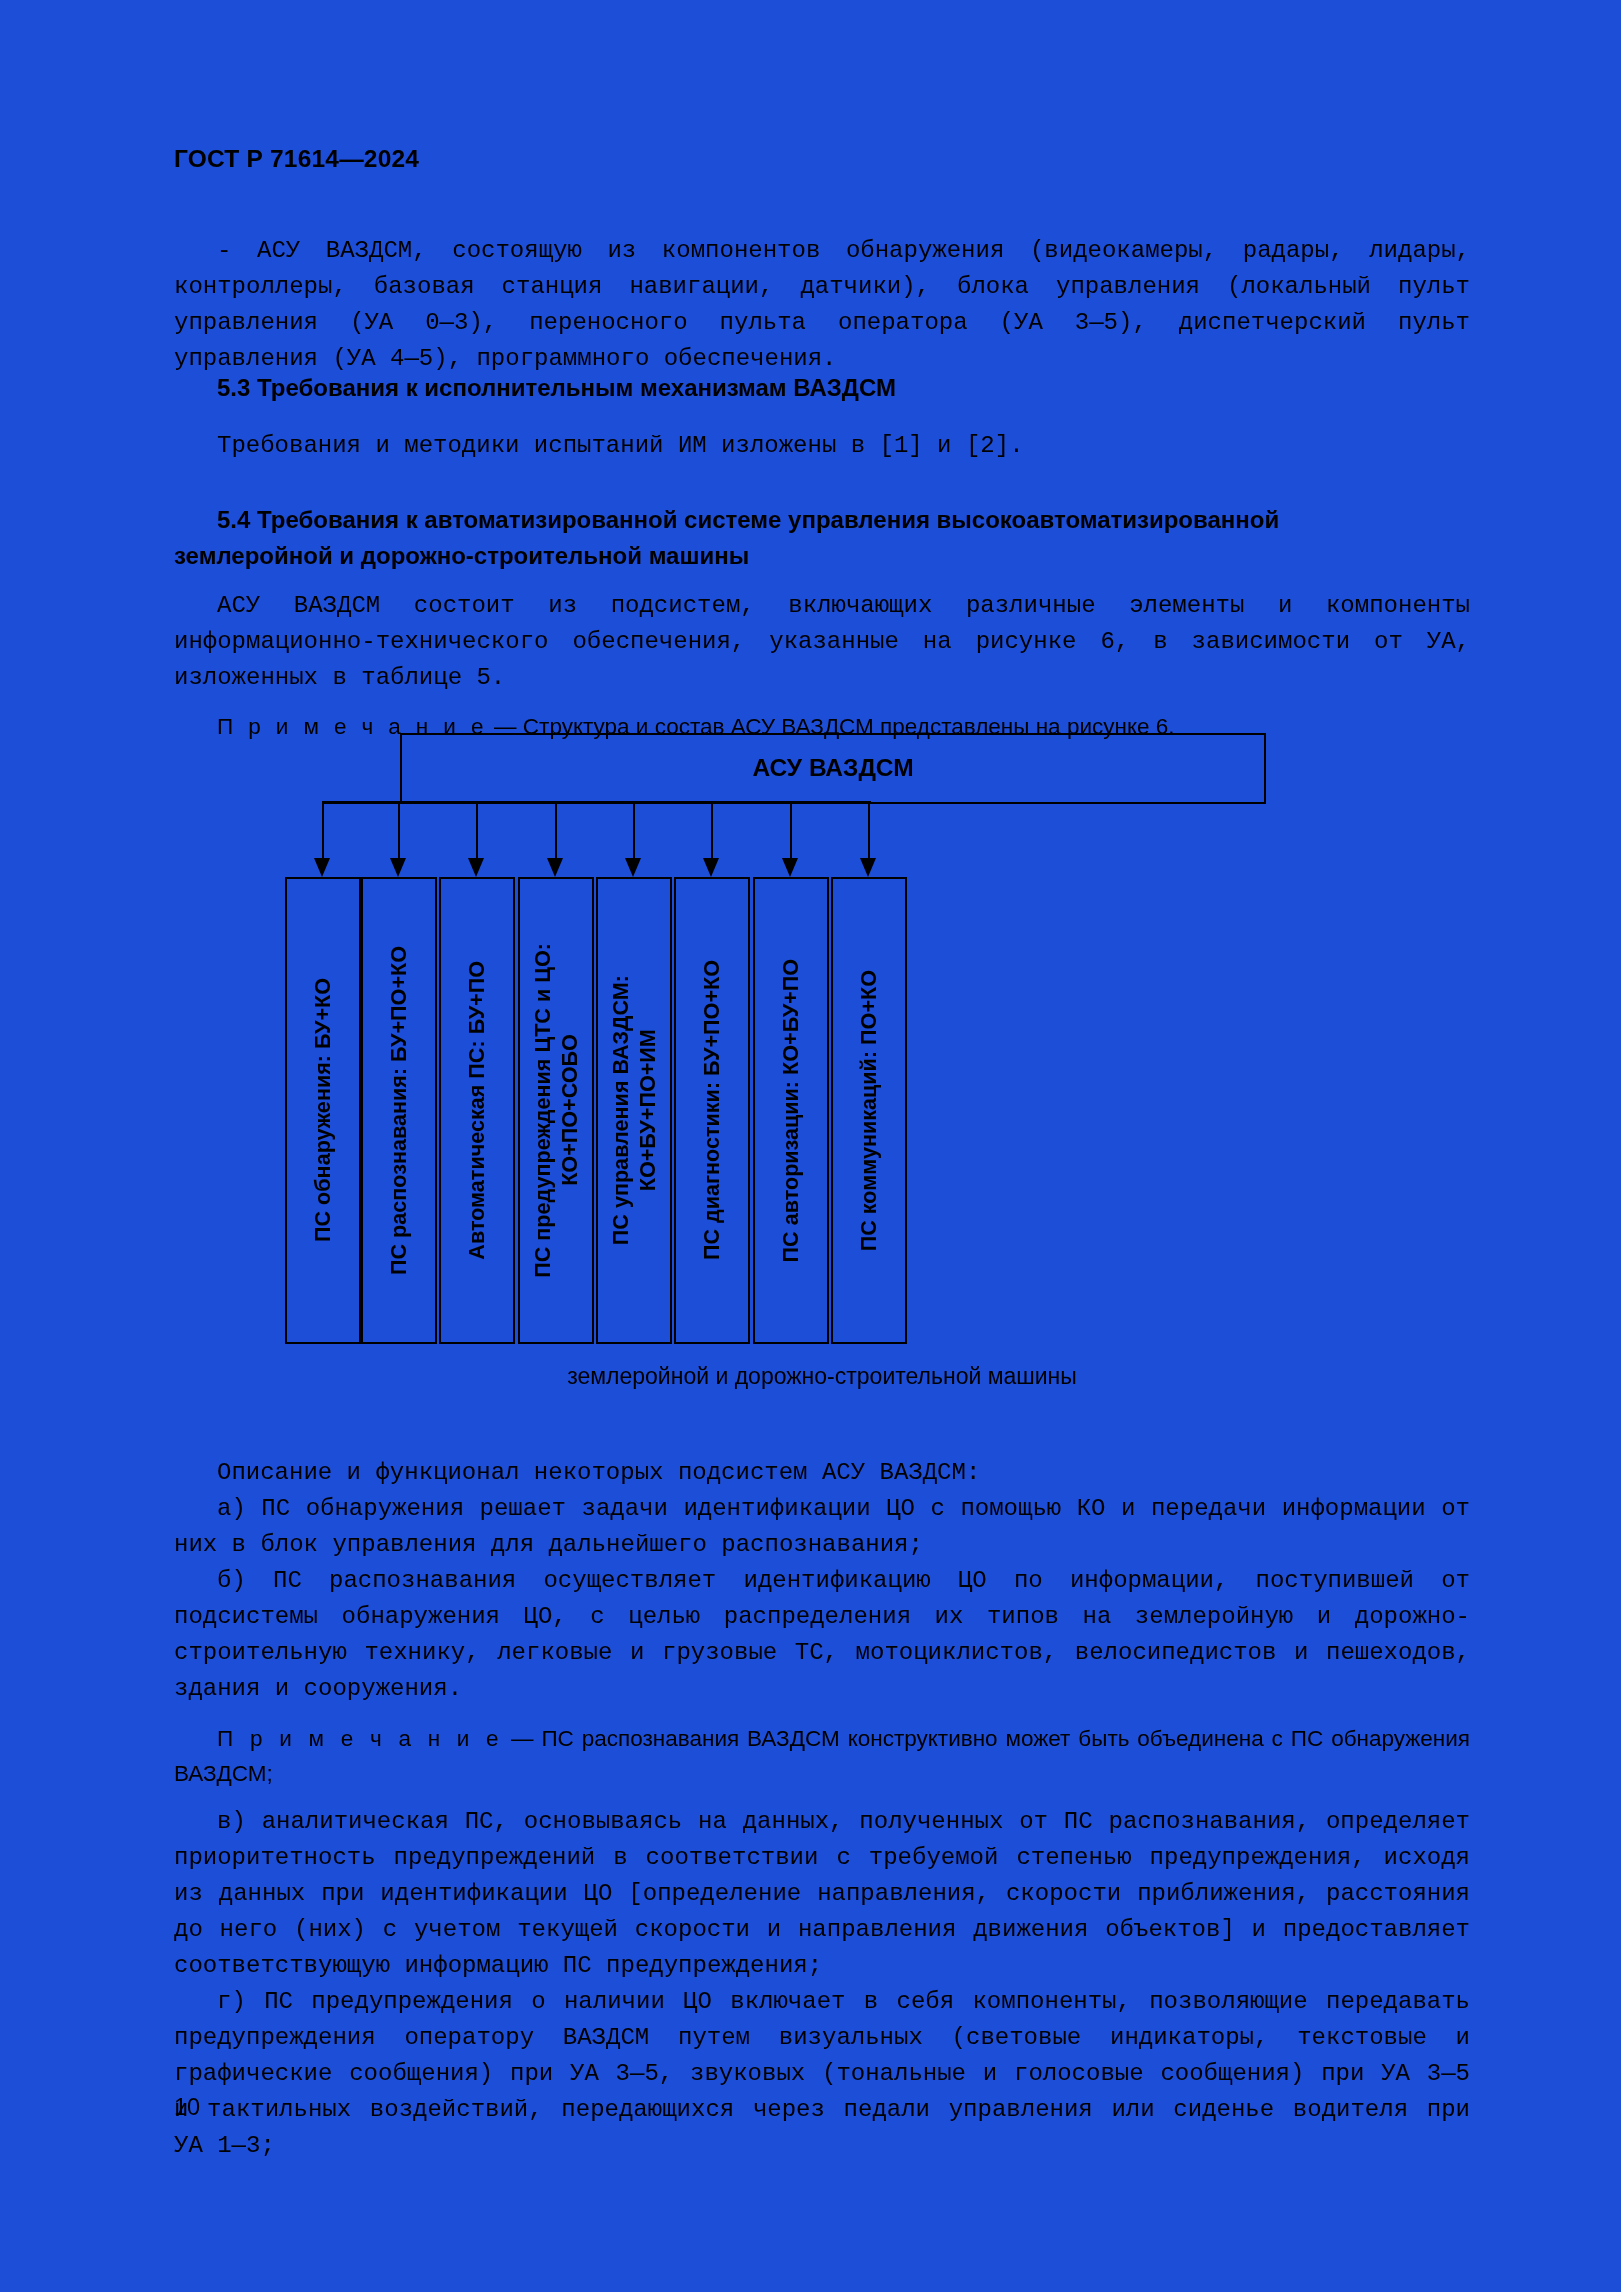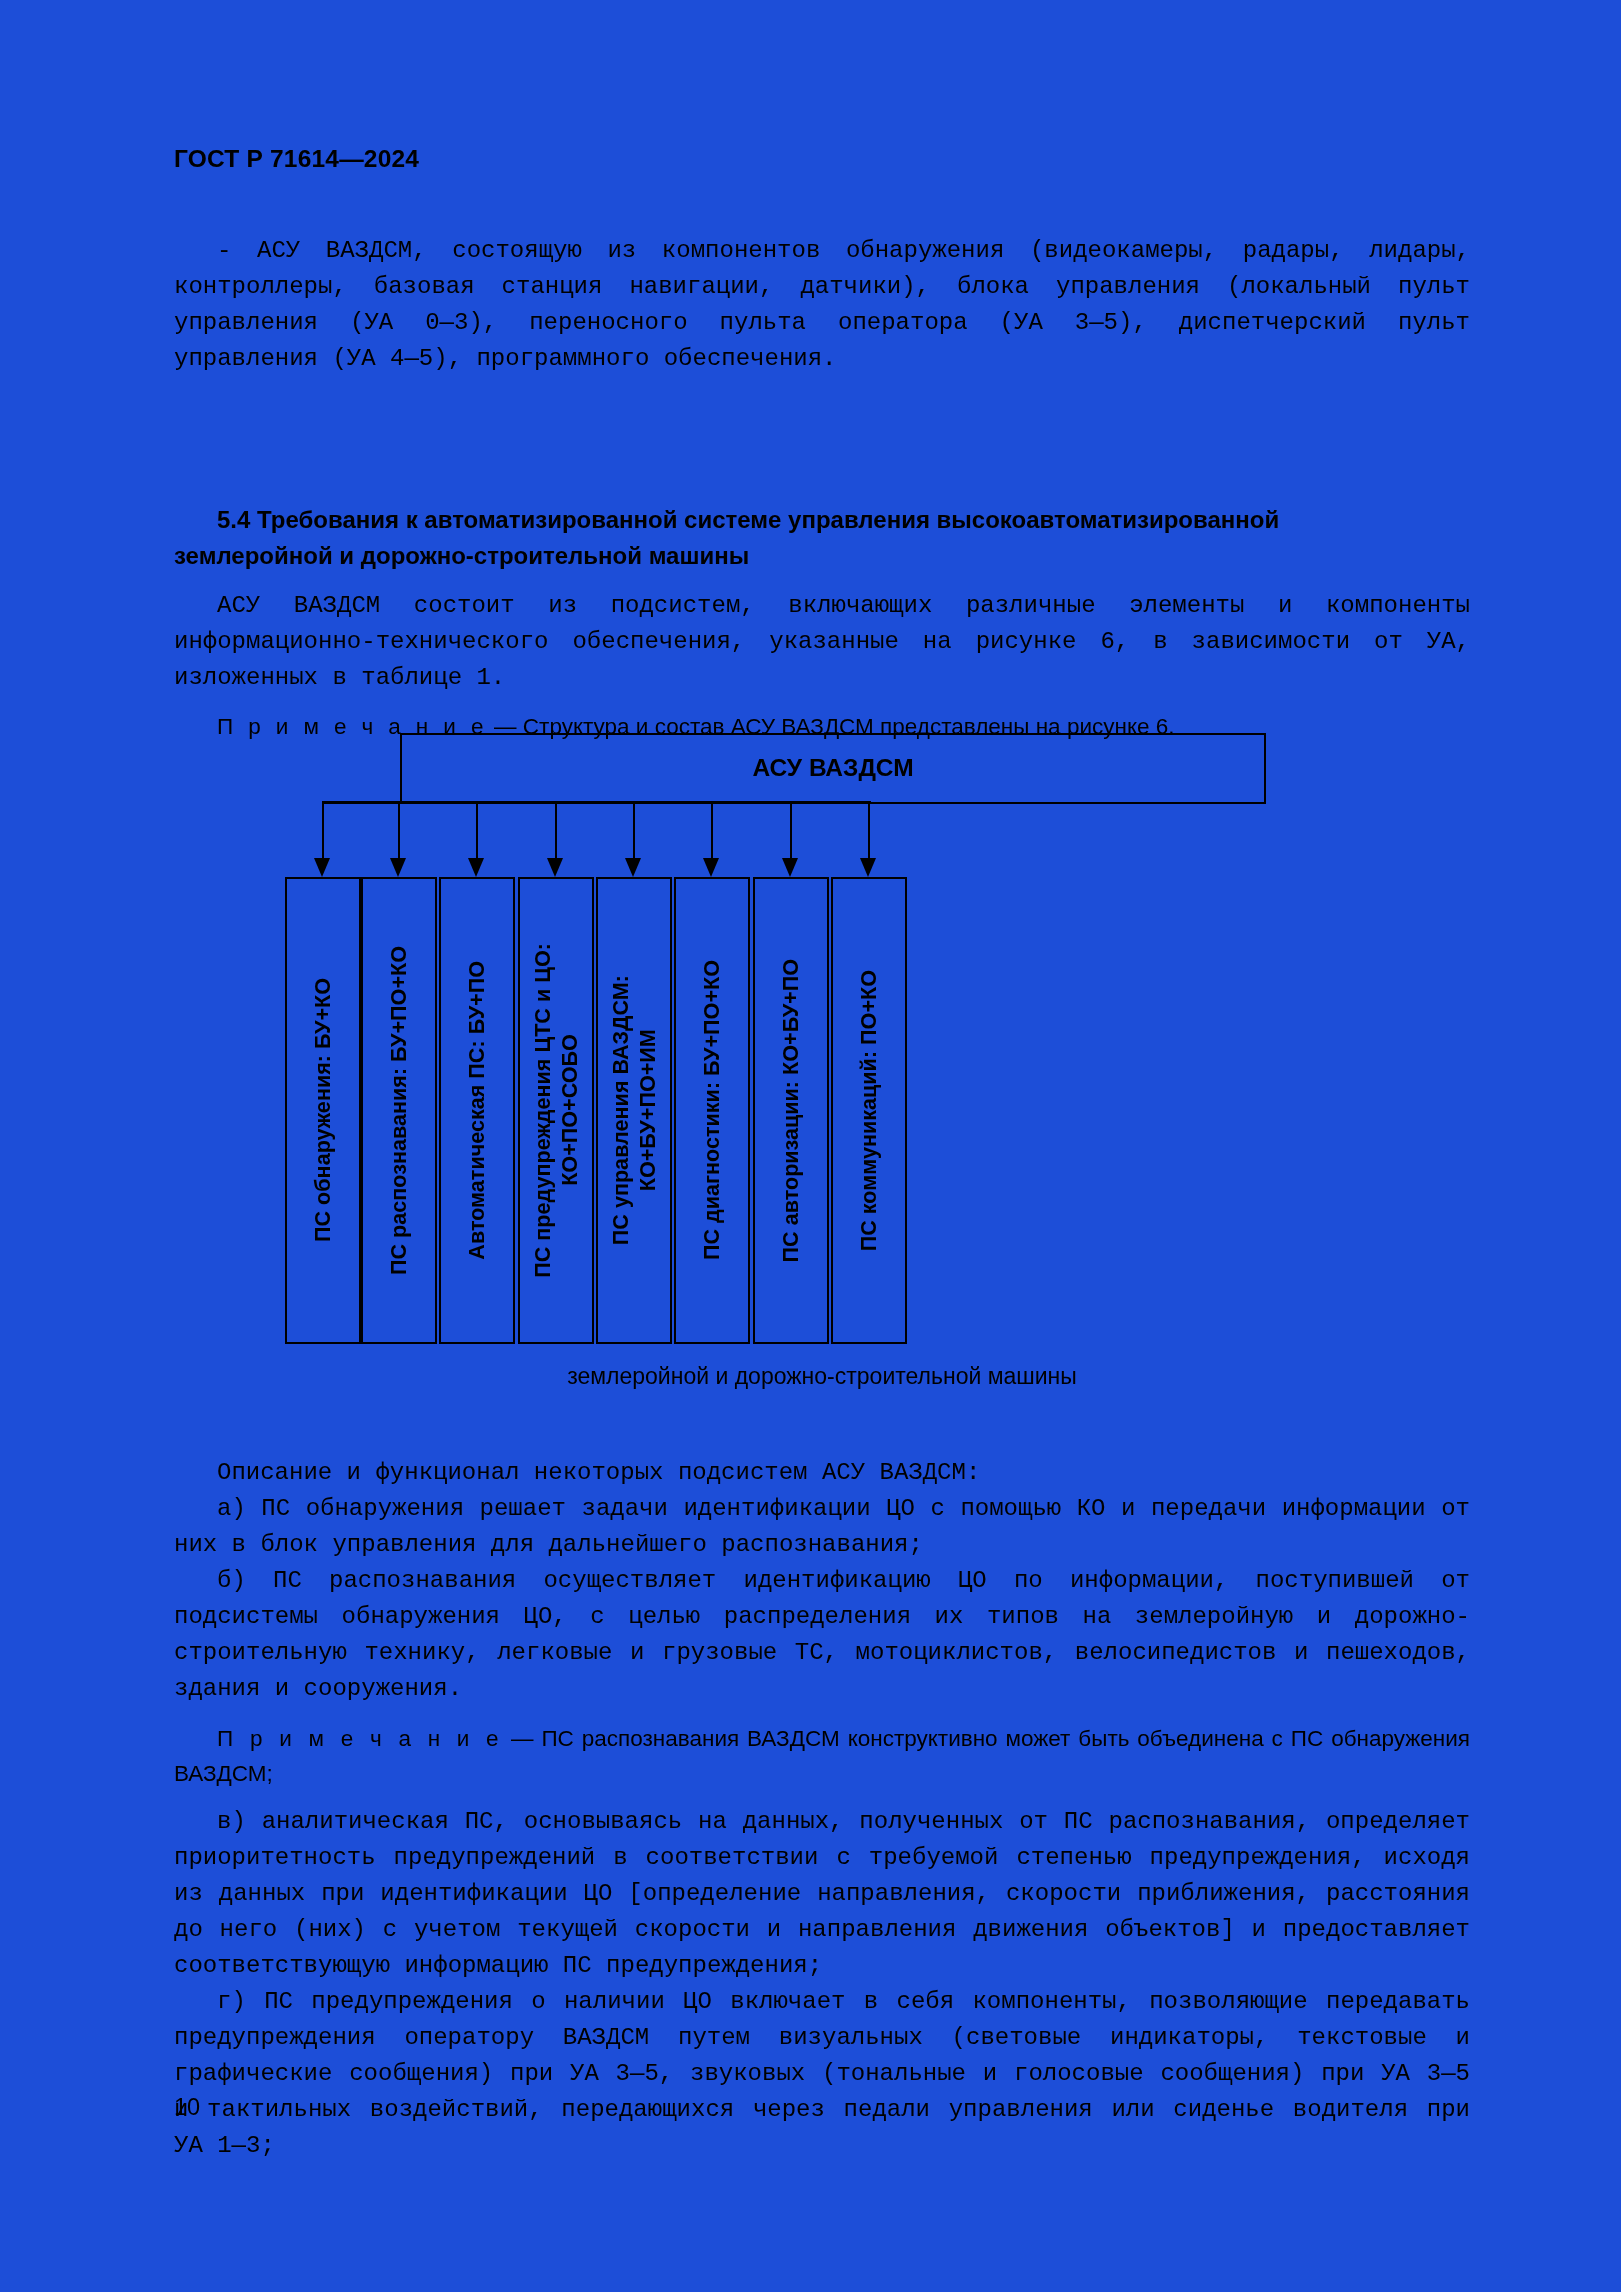--- a/index.html
+++ b/index.html
@@ -174,25 +174,29 @@
 <body>
 
 <div class="page">
 
   <div class="page-header">ГОСТ Р 71614—2024</div>
 
   <div class="body-block" style="top:233px;">
     <p class="para indent">- АСУ ВАЗДСМ, состоящую из компонентов обнаружения (видеокамеры, радары, лидары, контроллеры, базовая станция навигации, датчики), блока управления (локальный пульт управления (УА 0—3), переносного пульта оператора (УА 3—5), диспетчерский пульт управления (УА 4—5), программного обеспечения.</p>
   </div>
 
+  <div class="body-block" style="top:370px;">
+    <h3 class="heading">5.3  Требования к исполнительным механизмам ВАЗДСМ</h3>
+    <p class="para indent gap-before">Требования и методики испытаний ИМ изложены в [1] и [2].</p>
+  </div>
 
   <div class="body-block" style="top:502px;">
     <h3 class="heading">5.4  Требования к автоматизированной системе управления высокоавтоматизированной</h3>
     <h3 class="heading" style="text-indent:0;">землеройной и дорожно-строительной машины</h3>
-    <p class="para indent gap-before-sm">АСУ ВАЗДСМ состоит из подсистем, включающих различные элементы и компоненты информационно-технического обеспечения, указанные на рисунке 6, в зависимости от УА, изложенных в таблице 1.</p>
+    <p class="para indent gap-before-sm">АСУ ВАЗДСМ состоит из подсистем, включающих различные элементы и компоненты информационно-технического обеспечения, указанные на рисунке 6, в зависимости от УА, изложенных в таблице 5.</p>
     <p class="note gap-before-sm"><span class="sp">П р и м е ч а н и е</span> <span>— Структура и состав АСУ ВАЗДСМ представлены на рисунке 6.</span></p>
   </div>
 
   <div class="diagram">
     <div class="top-box">
       <span class="top-box-label">АСУ ВАЗДСМ</span>
     </div>
 
     <div class="cols">
 

